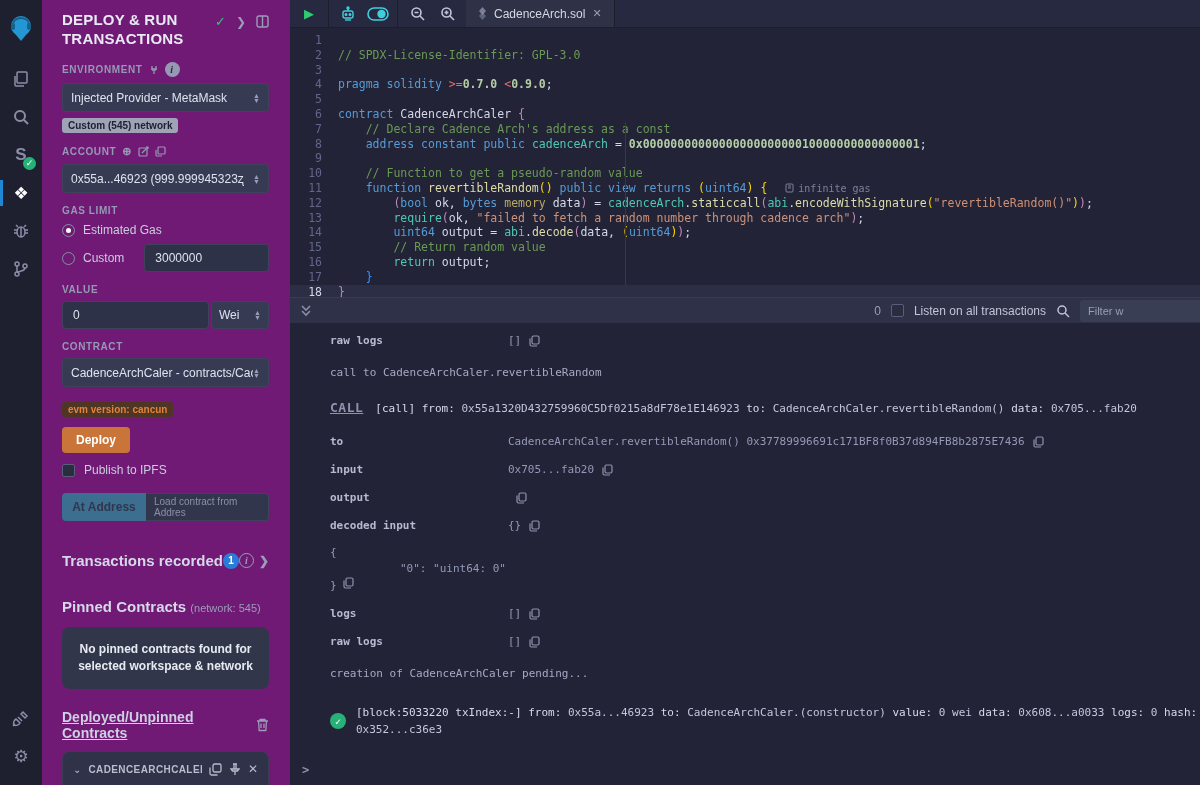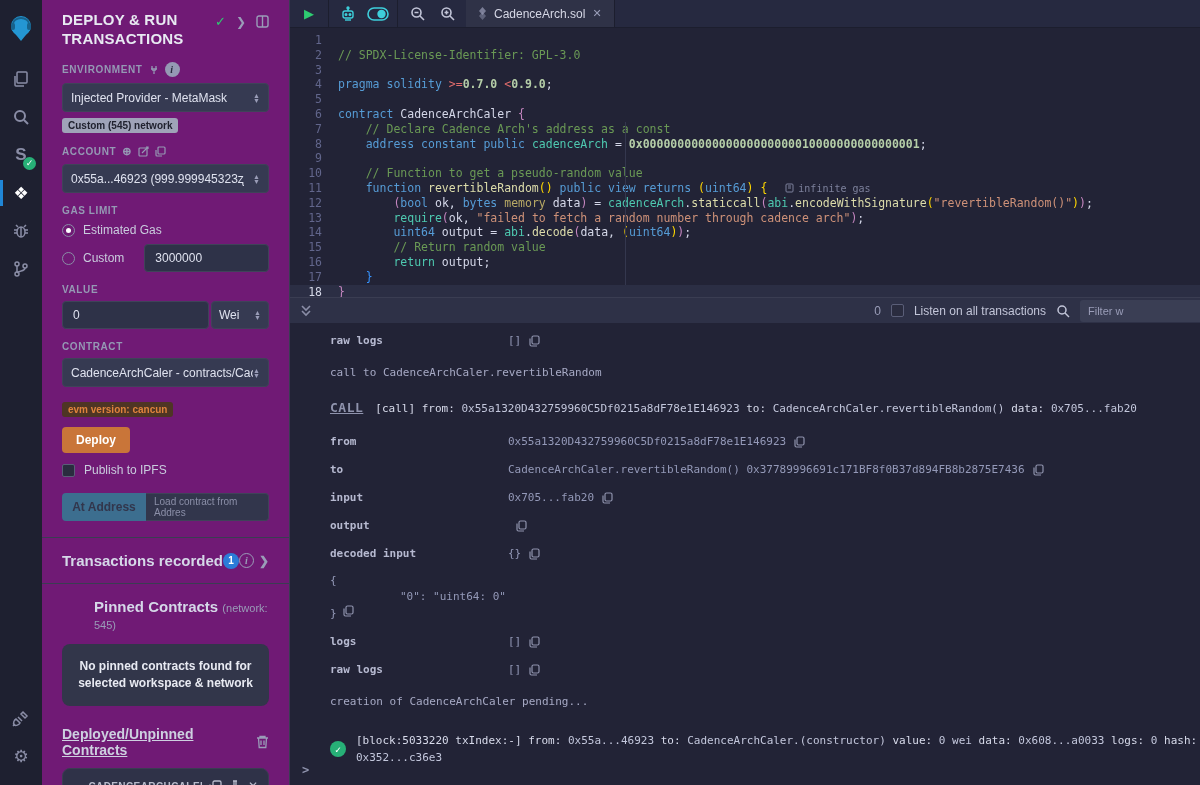--- a/index.html
+++ b/index.html
@@ -54,21 +54,21 @@
     border-radius:4px 0 0 4px; padding:7px 10px; width:84px; cursor:pointer; }
   .ataddr-input { flex:1; background:#32364c; border:1px solid #3f4359; border-left:none;
     border-radius:0 4px 4px 0; font-size:10px; color:#8b8fa8; display:flex; align-items:center; padding:0 8px; }
   .divider { border-top:1px solid #3a3d52; margin:16px 0 0; }
   .tx-recorded { display:flex; align-items:center; gap:0; padding:14px 0; font-size:15px; font-weight:600; color:#d5d8e8; }
   .count-badge { width:16px; height:16px; border-radius:50%; background:#2b7cd8; color:#fff;
     font-size:10px; font-weight:700; display:flex; align-items:center; justify-content:center; }
   .info-circle { width:15px; height:15px; border-radius:50%; border:1px solid #9a9db8; color:#9a9db8;
     font-size:10px; display:flex; align-items:center; justify-content:center; font-style:italic; font-family:"Liberation Serif",serif; }
   .chev-right { margin-left:auto; color:#9a9db8; font-size:12px; }
-  .pinned-title { padding-top:14px; font-size:15px; font-weight:600; color:#d5d8e8;margin-left:32px; }
+  .pinned-title { padding-top:14px; font-size:15px; font-weight:600; color:#d5d8e8; }
   .pinned-net { font-size:11px; font-weight:400; color:#9a9db8; }
   .empty-box { margin-top:12px; background:#32364a; border-radius:8px; padding:14px 10px;
     font-size:12px; font-weight:600; color:#e8eaf2; text-align:center; line-height:17px; }
   .deployed-head { display:flex; align-items:center; justify-content:space-between; margin-top:20px;
     font-size:14px; font-weight:600; color:#cdd0e0;text-decoration:underline; }
   .contract-card { margin-top:10px; background:#2f3248; border:1px solid #3a3d52; border-radius:8px 8px 0 0;
     padding:10px 10px 12px; }
   .cc-head { display:flex; align-items:center; gap:7px; color:#b9bccc; }
   .cc-title { font-size:10px; font-weight:700; letter-spacing:.4px; flex:1; white-space:nowrap; overflow:hidden; }
 
@@ -441,27 +441,20 @@
                     <rect x="3" y="1" width="7" height="8" rx="1.5"></rect>
                     <path d="M1 3.5 v6 a1.5 1.5 0 0 0 1.5 1.5 h5.5"></path>
                   </svg></span></span>
             </div>
             <div class="t-text">call to CadenceArchCaler.revertibleRandom</div>
             <div class="t-call">
               <span class="t-tag">call</span>
               <span><span class="b">[call]</span><span class="b"> from: </span><span>0x55a1320D432759960C5Df0215a8dF78e1E146923 </span><span class="b">to: </span><span>CadenceArchCaler.revertibleRandom() </span><span class="b">data: </span><span>0x705...fab20</span></span>
             </div>
             <div class="t-kv">
-              <span class="t-label">from</span>
-              <span class="t-val"><span>0x55a1320D432759960C5Df0215a8dF78e1E146923</span><span class="copy-icon"><svg width="11" height="12" viewBox="0 0 11 12" stroke="currentColor" fill="none" stroke-width="1.2">
-                    <rect x="3" y="1" width="7" height="8" rx="1.5"></rect>
-                    <path d="M1 3.5 v6 a1.5 1.5 0 0 0 1.5 1.5 h5.5"></path>
-                  </svg></span></span>
-            </div>
-            <div class="t-kv">
               <span class="t-label">to</span>
               <span class="t-val"><span>CadenceArchCaler.revertibleRandom() 0x37789996691c171BF8f0B37d894FB8b2875E7436</span><span class="copy-icon"><svg width="11" height="12" viewBox="0 0 11 12" stroke="currentColor" fill="none" stroke-width="1.2">
                     <rect x="3" y="1" width="7" height="8" rx="1.5"></rect>
                     <path d="M1 3.5 v6 a1.5 1.5 0 0 0 1.5 1.5 h5.5"></path>
                   </svg></span></span>
             </div>
             <div class="t-kv">
               <span class="t-label">input</span>
               <span class="t-val"><span>0x705...fab20</span><span class="copy-icon"><svg width="11" height="12" viewBox="0 0 11 12" stroke="currentColor" fill="none" stroke-width="1.2">
                     <rect x="3" y="1" width="7" height="8" rx="1.5"></rect>

